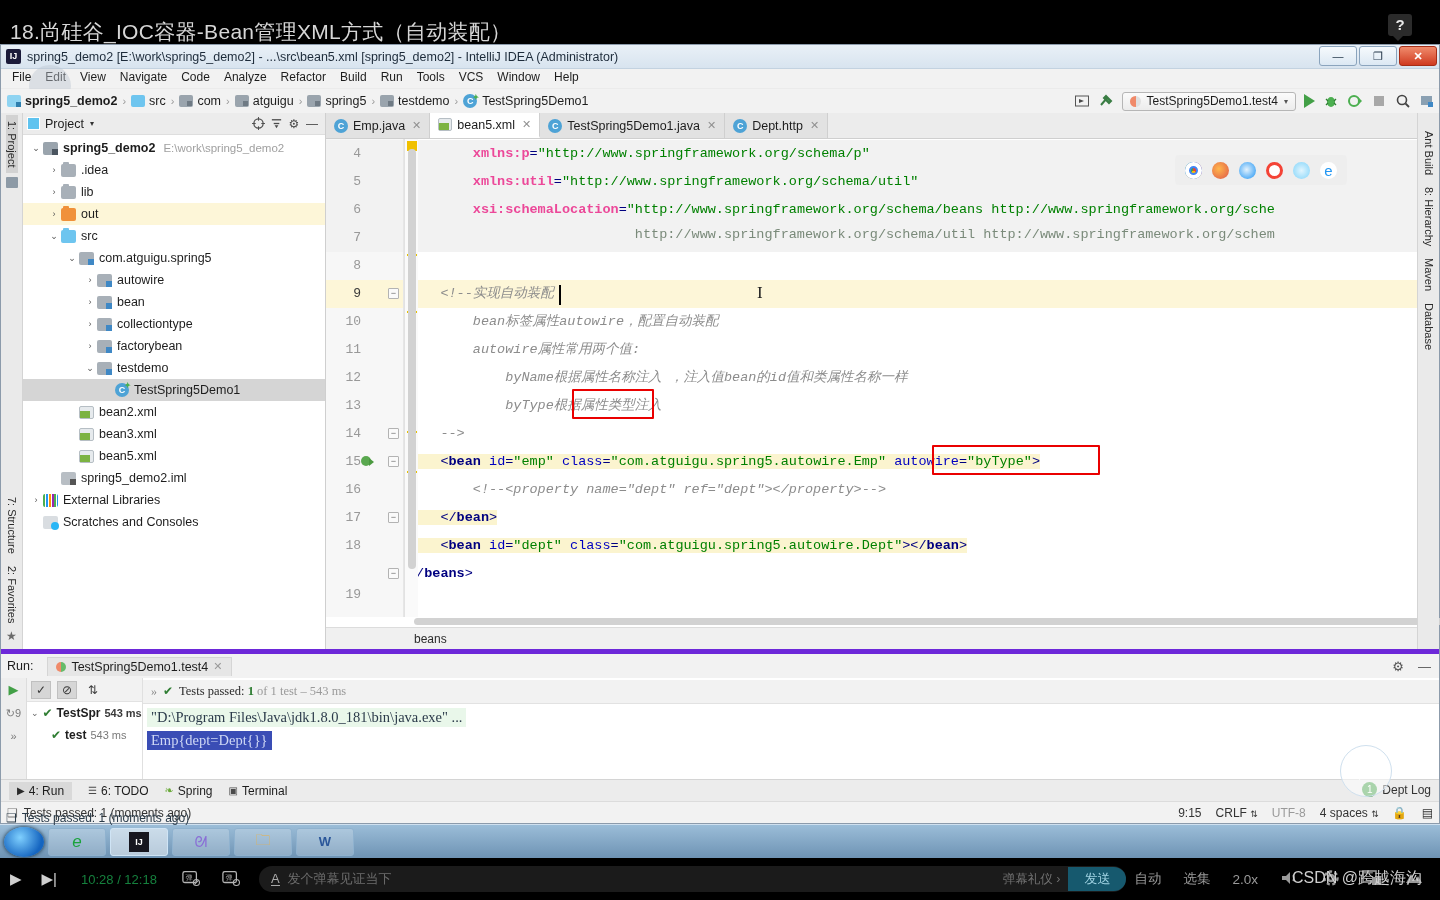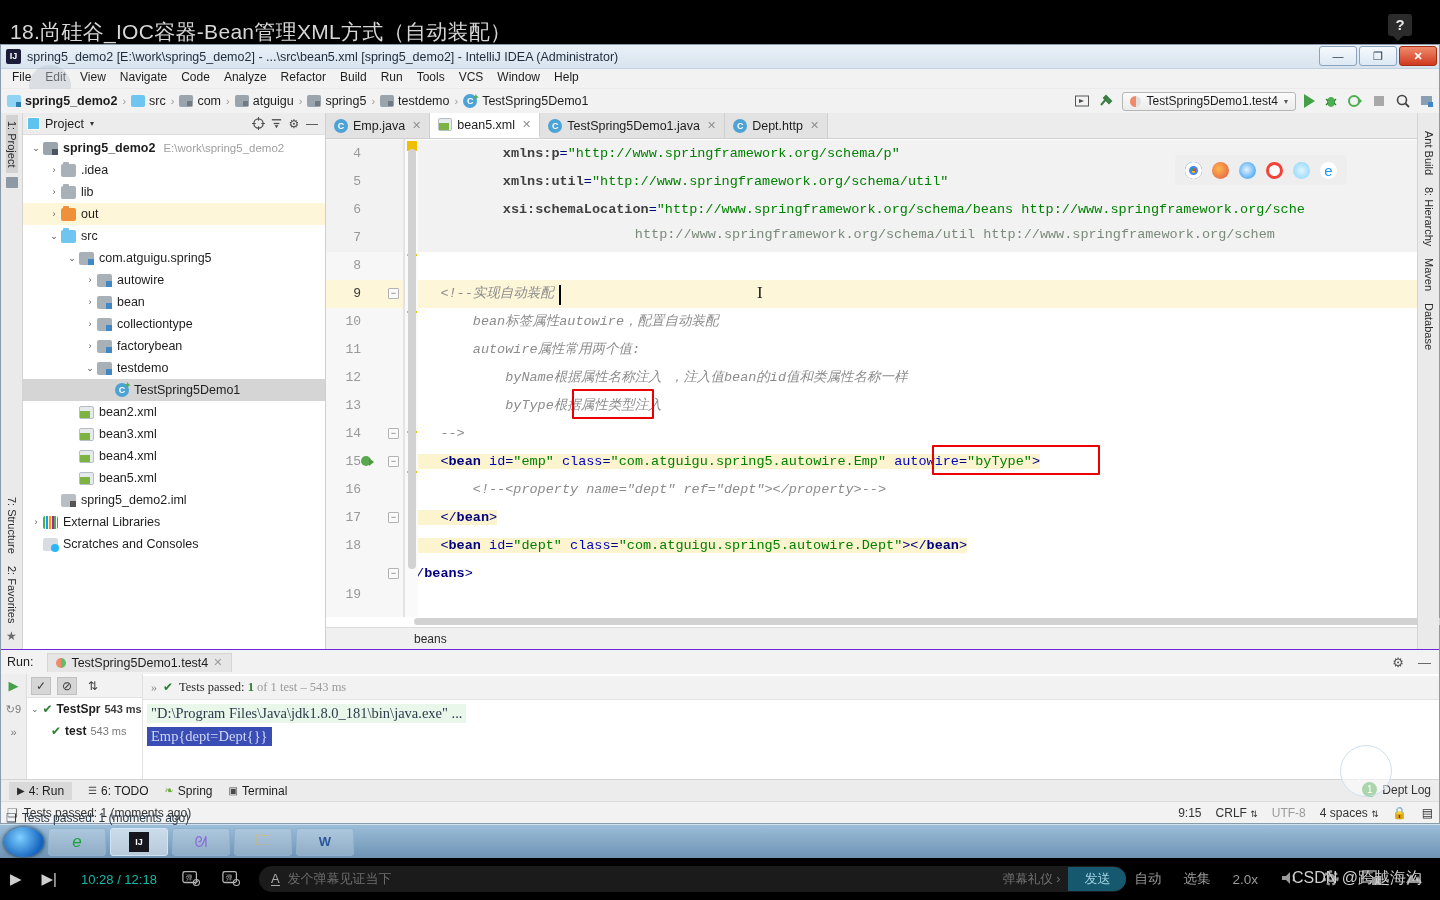--- a/index.html
+++ b/index.html
@@ -147,21 +147,21 @@
   .runmark{position:absolute;left:34px;width:16px;height:16px;}
 
   #code{position:absolute;left:78px;top:0;right:0;bottom:0;overflow:hidden;
         font-family:"Liberation Mono", monospace;font-size:13.5px;}
   .cl{position:absolute;left:0;white-space:pre;height:28px;line-height:28px;}
   .hlband{position:absolute;left:0;right:0;height:28px;}
   .band-grey{background:#f2f2f2;}
   .band-yellow{background:#fdf6d8;}
   .kw{color:#000080;font-weight:bold;}
   .attr{color:#0000c0;}
-  .ns{color:#404040;font-weight:bold;margin-left:30px;}
+  .ns{color:#ec4899;font-weight:bold;}
   .val{color:#008000;}
   .punct{color:#000080;}
   .cmt{color:#8c8c8c;font-style:italic;}
   .yhl{background:#fbf4cf;}
   .red-box{position:absolute;border:2px solid #ea0000;border-radius:1px;pointer-events:none;}
   #caret{position:absolute;width:1.5px;background:#000;}
   #mouse-I{position:absolute;color:#222;font-family:"Liberation Serif",serif;font-size:17px;}
 
   
   #browser-pop{
@@ -174,21 +174,21 @@
   #err-strip{width:14px;background:#fafafa;border-left:1px solid #e2e2e2;position:relative;flex:0 0 14px;}
   #err-strip .mk{position:absolute;right:1px;width:10px;height:2px;background:#e5c100;}
   #err-strip .sq{position:absolute;right:1px;top:2px;width:10px;height:10px;background:#f0c000;}
   #vscroll{position:absolute;right:2px;top:10px;width:8px;height:420px;background:#d2d2d2;border-radius:4px;}
 
   #hscroll-wrap{height:10px;background:#fff;position:relative;}
   #hscroll{position:absolute;left:88px;top:1px;width:1090px;height:7px;background:#d2d2d2;border-radius:4px;}
   #bread-bottom{height:22px;background:#f0f0f0;border-top:1px solid #dcdcdc;display:flex;align-items:center;padding-left:88px;font-size:12px;color:#2b2b2b;}
 
   
-  #run-window{height:130px;background:#f2f2f2;border-top:1px solid #6d28d9;display:flex;flex-direction:column;}
+  #run-window{height:130px;background:#f2f2f2;border-top:5px solid #6d28d9;display:flex;flex-direction:column;}
   #run-head{height:24px;display:flex;align-items:center;padding-left:6px;position:relative;}
   #run-head .lbl{font-size:12.5px;margin-right:14px;}
   #run-head .rtab{display:flex;align-items:center;gap:5px;font-size:12.5px;background:#e6e6e6;border:1px solid #d5d5d5;border-bottom:none;padding:2px 8px;}
   #run-head .rtab .dot{width:10px;height:10px;border-radius:50%;background:linear-gradient(90deg,#f08a6a 50%,#66bb6a 50%);}
   #run-head .rtab .x{color:#999;font-size:11px;}
   #run-head .rt{position:absolute;right:8px;display:flex;gap:14px;align-items:center;color:#555;font-size:13px;}
 
   #run-body{flex:1;display:flex;min-height:0;background:#fff;}
   .runstrip{width:26px;background:#eee;border-right:1px solid #ddd;display:flex;flex-direction:column;align-items:center;padding-top:4px;gap:10px;}
   #run-left{width:116px;background:#fff;border-right:1px solid #e0e0e0;}
@@ -218,21 +218,21 @@
   
   #taskbar{position:absolute;left:0;top:824px;width:1440px;height:34px;background:linear-gradient(#9bbdd8,#6e93b4);border-top:1px solid #cfe0ef;display:flex;align-items:center;gap:4px;padding-left:4px;}
   #start{width:40px;height:30px;border-radius:50%;background:radial-gradient(circle at 40% 35%,#7fd0ff,#1565c0 70%);box-shadow:0 0 4px #05223a;}
   .tbtn{width:58px;height:28px;border:1px solid #8fb2cf;border-radius:3px;background:rgba(255,255,255,.22);display:flex;align-items:center;justify-content:center;}
   .tbtn.active{background:rgba(255,255,255,.5);border-color:#cfe4f5;}
   #taskbar-note{position:absolute;left:6px;top:-14px;font-size:12px;color:#2b3c4a;display:flex;align-items:center;gap:5px;}
 
   
   #video-bar{position:absolute;left:0;top:858px;width:1440px;height:42px;background:#000;display:flex;align-items:center;color:#9a9a9a;}
   .vbtn{color:#cfcfcf;font-size:15px;padding:0 10px;}
-  #vtime{font-size:13px;color:#14b8a6;padding:0 14px;}
+  #vtime{font-size:13px;color:#15803d;padding:0 14px;}
   #danmu{flex:1;height:26px;background:#1b1b1b;border-radius:13px;display:flex;align-items:center;padding:0 12px;margin:0 8px;gap:8px;}
   #danmu .ph{color:#6c6c6c;font-size:13px;}
   #danmu .etiq{margin-left:auto;color:#707070;font-size:12.5px;}
   #danmu .send{background:#16596e;color:#9fd2e2;font-size:13px;padding:3px 16px;border-radius:0 13px 13px 0;margin-right:-12px;}
   .vright{display:flex;align-items:center;gap:22px;padding-right:16px;color:#9a9a9a;font-size:13.5px;}
   #csdn-wm{position:absolute;right:18px;top:868px;color:#cfcfcf;font-size:16px;}
   #prog-hl{position:absolute;left:0;top:858px;width:352px;height:3px;background:#a9c6dd;}
 
   
   #float-widget{position:absolute;right:48px;top:745px;width:52px;height:52px;border-radius:50%;background:rgba(255,255,255,.55);border:1px solid #cfe0ee;display:flex;align-items:center;justify-content:center;}
@@ -461,25 +461,20 @@
           </div>
           <div class="row" style="padding-left: 42px;">
             <span class="arrow"></span>
             <span class="ic xml"></span>
             <span class="label">bean2.xml</span>
           </div>
           <div class="row" style="padding-left: 42px;">
             <span class="arrow"></span>
             <span class="ic xml"></span>
             <span class="label">bean3.xml</span>
-          </div>
-          <div class="row" style="padding-left: 42px;">
-            <span class="arrow"></span>
-            <span class="ic xml"></span>
-            <span class="label">bean4.xml</span>
           </div>
           <div class="row" style="padding-left: 42px;">
             <span class="arrow"></span>
             <span class="ic xml"></span>
             <span class="label">bean5.xml</span>
           </div>
           <div class="row" style="padding-left: 24px;">
             <span class="arrow"></span>
             <span class="ic iml"></span>
             <span class="label">spring5_demo2.iml</span>

